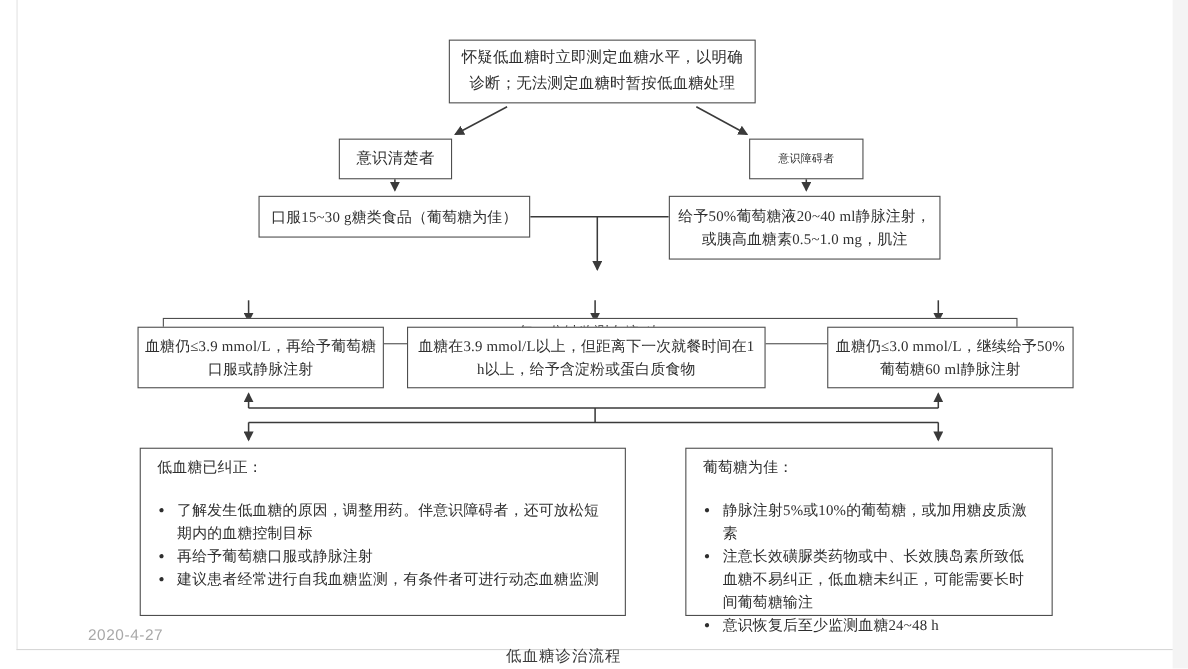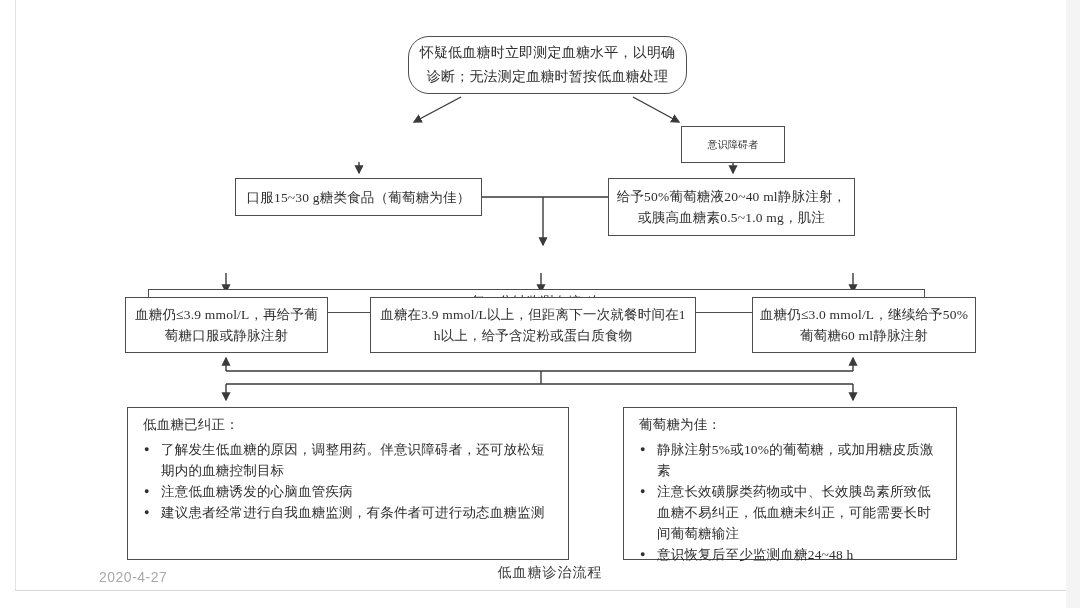--- a/index.html
+++ b/index.html
@@ -15,21 +15,21 @@
     position:absolute;z-index:2;background:#fff;border:1px solid #4e4e4e;
     box-sizing:border-box;display:flex;align-items:center;justify-content:center;
     text-align:center;font-size:13.5px;line-height:21px;letter-spacing:0.2px;
   }
   .fbox .inner{width:100%;padding:0 5px;}
   .listbox{
     position:absolute;z-index:2;background:#fff;border:1px solid #4e4e4e;
     box-sizing:border-box;font-size:13.5px;line-height:21px;text-align:left;
     padding:6px 12px 0 15px;letter-spacing:0.2px;
   }
-  .listbox .ltitle{margin:0 0 4px 0;}
+  .listbox .ltitle{margin:0 0 18px 0;}
   .listbox ul{list-style:none;margin:0;padding:0;}
   .listbox li{position:relative;padding-left:18px;}
   .listbox li::before{content:"\25CF";position:absolute;left:1px;top:0;font-size:9px;}
   .caption{position:absolute;z-index:2;font-size:14px;color:#3a3a3a;letter-spacing:1px;}
   .datestamp{
     position:absolute;z-index:2;font-family:"Liberation Sans","DejaVu Sans",sans-serif;
     font-size:14px;color:#a8a8a8;letter-spacing:0.5px;
   }
 </style>
 </head>
@@ -60,68 +60,71 @@
       <path d="M226,371 L853,371"></path>
       <path d="M226,371 L226,358" marker-end="url(#arr)"></path>
       <path d="M853,371 L853,358" marker-end="url(#arr)"></path>
       <path d="M541,371 L541,384"></path>
       <path d="M226,384 L853,384"></path>
       <path d="M226,384 L226,400" marker-end="url(#arr)"></path>
       <path d="M853,384 L853,400" marker-end="url(#arr)"></path>
     </g>
   </svg>
 
-  <div class="fbox" style="left:408px;top:36px;width:279px;height:58px;font-size:14px;line-height:24px;border-radius:21px;">
+  <div class="fbox" style="left:408px;top:36px;width:279px;height:58px;font-size:14px;line-height:24px;">
     <div class="inner">怀疑低血糖时立即测定血糖水平，以明确诊断；无法测定血糖时暂按低血糖处理</div>
   </div>
 
+  <div class="fbox" style="left:308px;top:126px;width:103px;height:37px;font-size:14px;">
+    <div class="inner">意识清楚者</div>
+  </div>
 
   <div class="fbox" style="left:681px;top:126px;width:104px;height:37px;font-size:10px;">
     <div class="inner">意识障碍者</div>
   </div>
 
   <div class="fbox" style="left:235px;top:178px;width:247px;height:38px;">
     <div class="inner">口服15~30 g糖类食品（葡萄糖为佳）</div>
   </div>
 
   <div class="fbox" style="left:608px;top:178px;width:247px;height:58px;justify-content:flex-end;">
     <div class="inner">给予50%葡萄糖液20~40 ml静脉注射，或胰高血糖素0.5~1.0 mg，肌注</div>
   </div>
 
   <div class="fbox" style="left:148px;top:250px;width:777px;height:24px;margin-top:39px;">
     <div class="inner">每15分钟监测血糖1次</div>
   </div>
 
-  <div class="fbox" style="left:125px;top:297px;width:203px;height:56px;">
+  <div class="fbox" style="left:125px;top:297px;width:224px;height:56px;">
     <div class="inner">血糖仍≤3.9 mmol/L，再给予葡萄糖口服或静脉注射</div>
   </div>
 
   <div class="fbox" style="left:370px;top:297px;width:326px;height:56px;">
     <div class="inner">血糖在3.9 mmol/L以上，但距离下一次就餐时间在1 h以上，给予含淀粉或蛋白质食物</div>
   </div>
 
   <div class="fbox" style="left:752px;top:297px;width:224px;height:56px;">
     <div class="inner">血糖仍≤3.0 mmol/L，继续给予50%葡萄糖60 ml静脉注射</div>
   </div>
 
   <div class="listbox" style="left:127px;top:407px;width:442px;height:153px;">
     <div class="ltitle">低血糖已纠正：</div>
     <ul>
       <li>了解发生低血糖的原因，调整用药。伴意识障碍者，还可放松短期内的血糖控制目标</li>
-      <li>注意低血糖诱发的心脑血管疾病</li>
+      <li>再给予葡萄糖口服或静脉注射</li>
       <li>建议患者经常进行自我血糖监测，有条件者可进行动态血糖监测</li>
     </ul>
   </div>
 
   <div class="listbox" style="left:623px;top:407px;width:334px;height:153px;">
     <div class="ltitle">葡萄糖为佳：</div>
     <ul>
       <li>静脉注射5%或10%的葡萄糖，或加用糖皮质激素</li>
       <li>注意长效磺脲类药物或中、长效胰岛素所致低血糖不易纠正，低血糖未纠正，可能需要长时间葡萄糖输注</li>
       <li>意识恢复后至少监测血糖24~48 h</li>
     </ul>
   </div>
 
-  <div class="caption" style="left:460px;top:564px;width:180px;text-align:center;">低血糖诊治流程</div>
+  <div class="caption" style="left:460px;top:588px;width:180px;">低血糖诊治流程</div>
 
-  <div class="datestamp" style="left:80px;top:569px;margin-left:19px;">2020-4-27</div>
+  <div class="datestamp" style="left:80px;top:569px;">2020-4-27</div>
 
 </div>
 
 </body></html>

